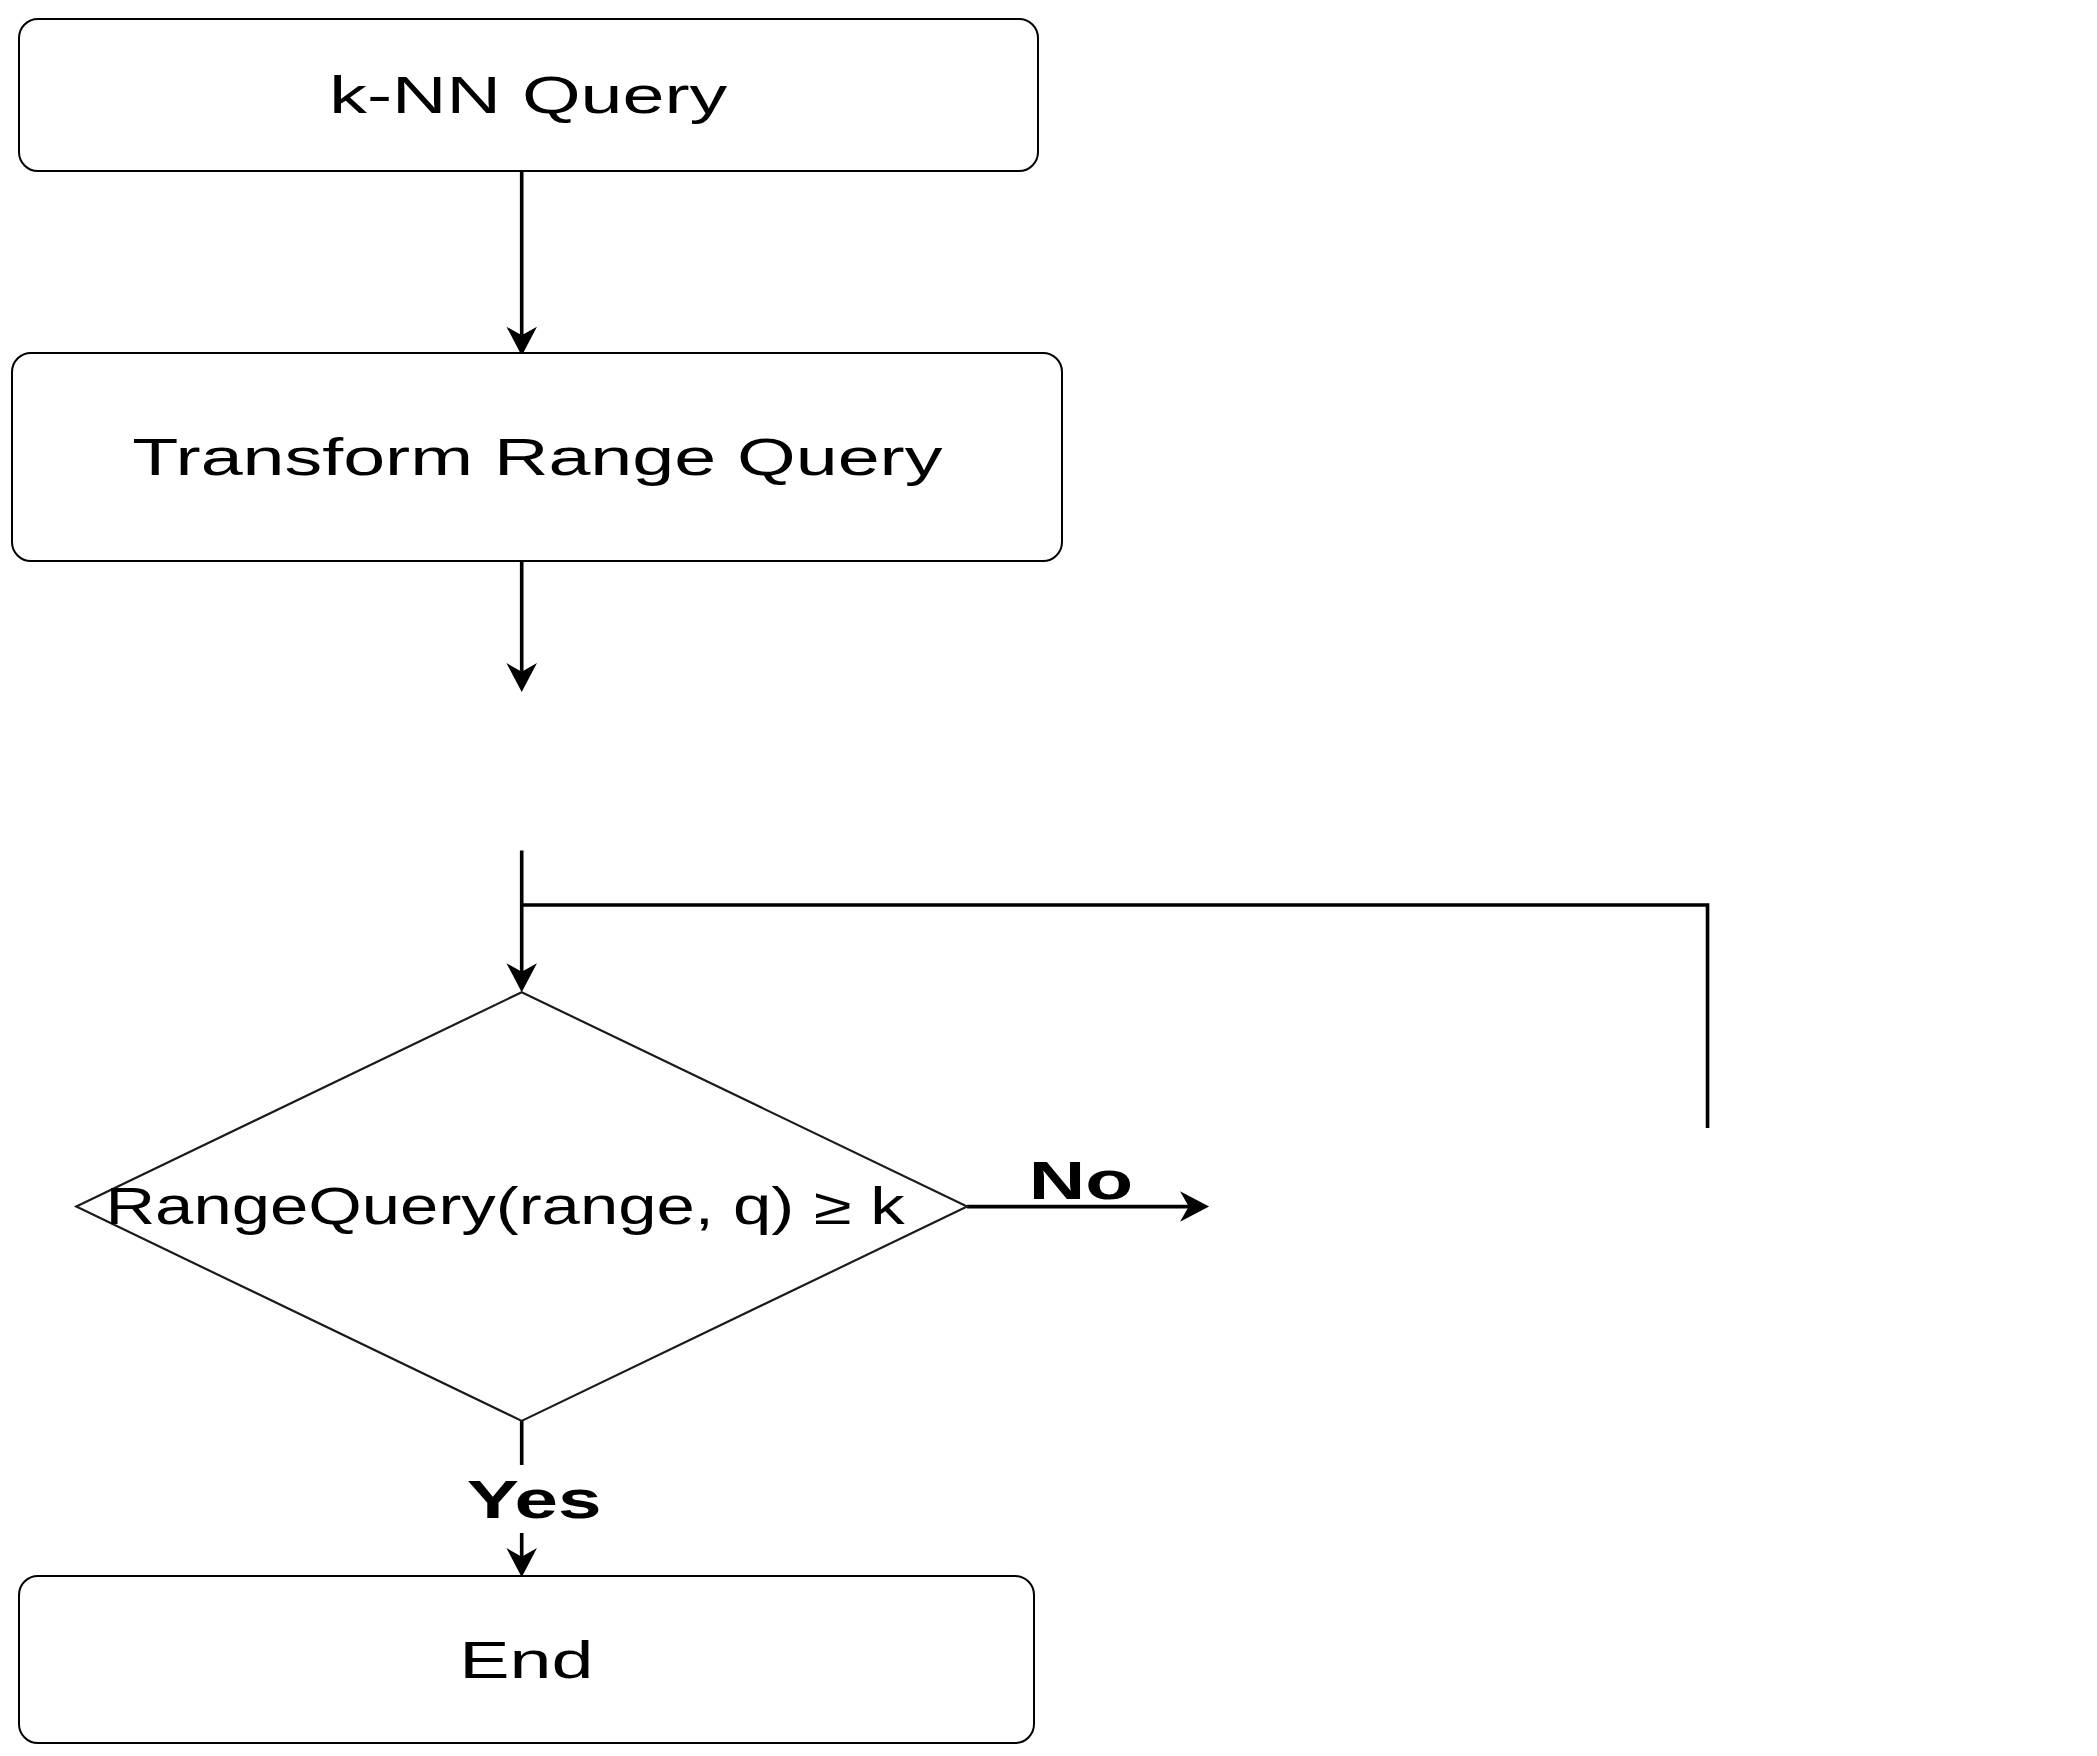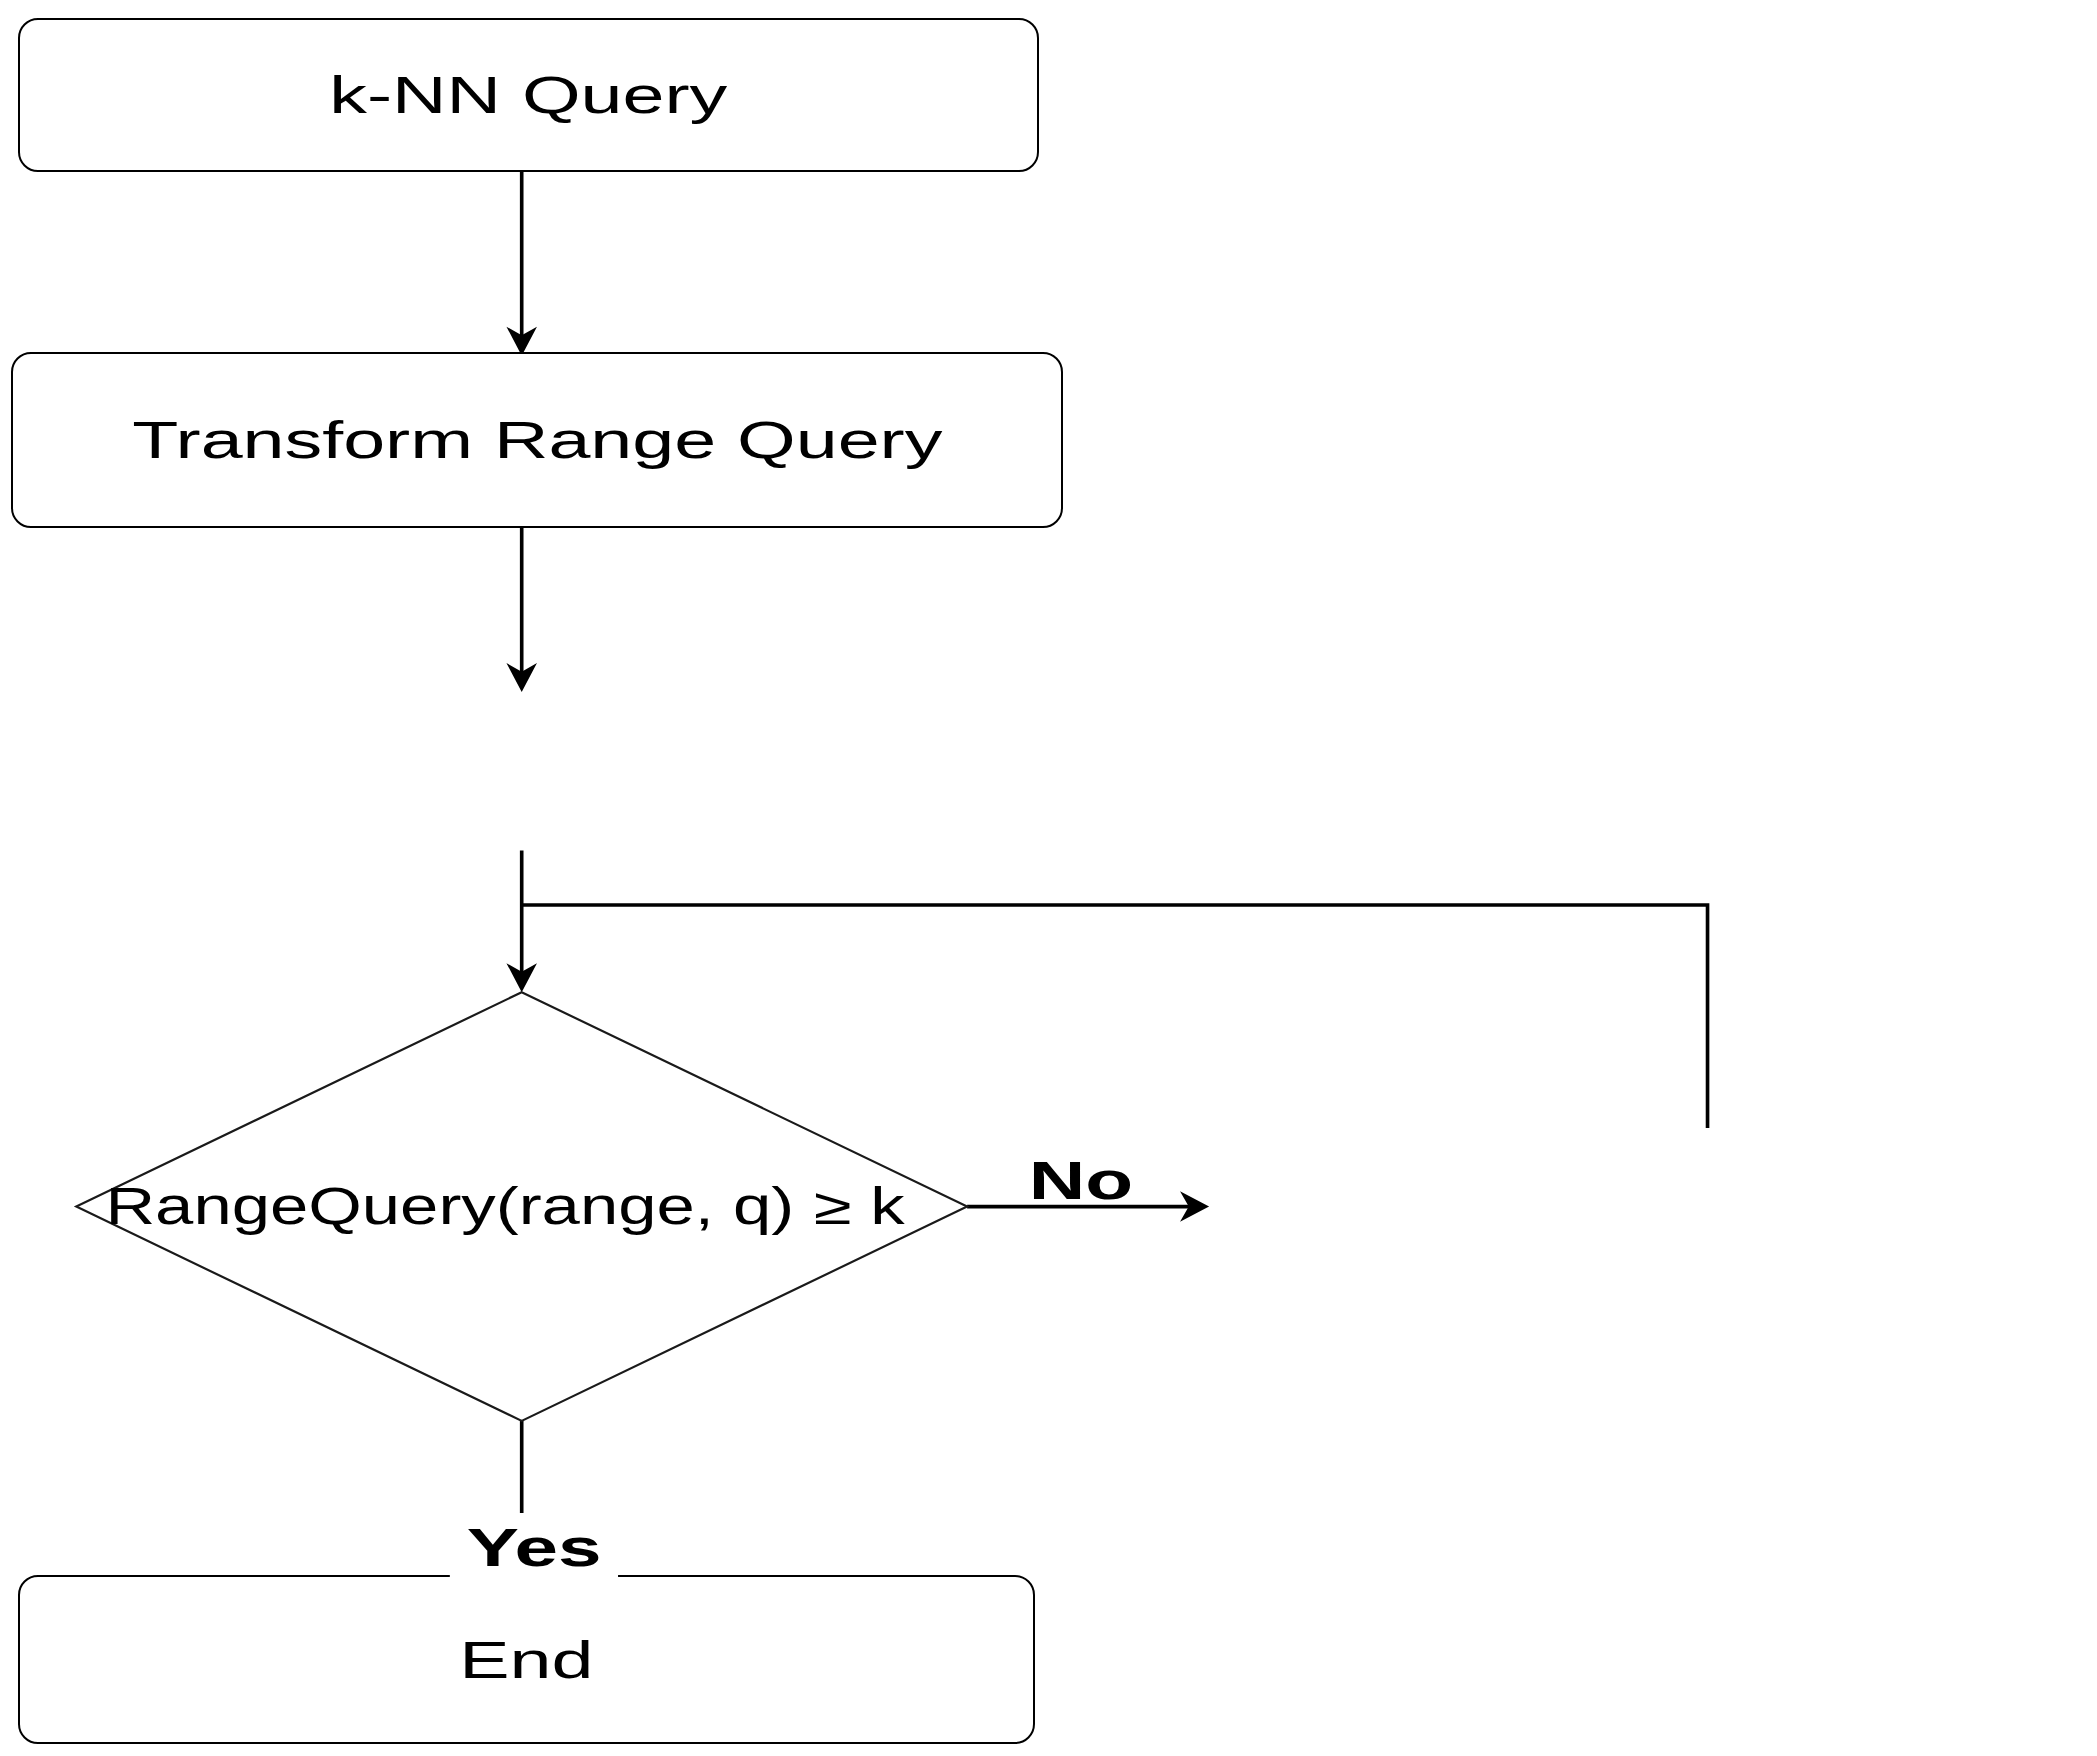--- a/index.html
+++ b/index.html
@@ -87,21 +87,21 @@
 
     <polygon points="718,1365 1331,1660 718,1955 105,1660" fill="#ffffff" stroke="#1a1a1a" stroke-width="3"></polygon>
   </svg>
 
   <div class="node" style="left:18px; top:18px; width:1021px; height:154px;">
     <div class="stack">
       <div>k-NN Query</div>
     </div>
   </div>
 
-  <div class="node" style="left:11px; top:352px; width:1052px; height:176px;">
+  <div class="node" style="left:11px; top:352px; width:1052px; height:210px;">
     <div class="stack">
       <div>Transform Range Query</div>
     </div>
   </div>
 
 
 
   <div class="node" style="left:18px; top:1575px; width:1017px; height:169px;">
     <div class="stack">
       <div>End</div>
@@ -109,18 +109,18 @@
   </div>
 
   <div class="dlabel" style="left:60px; top:1134px; width:891px; height:145px;">
     <div class="stack">RangeQuery(range, q) ≥ k</div>
   </div>
 
   <div class="edge-label" style="left:1001px; top:1142px; width:160px; height:76px;">
     <div class="stack">No</div>
   </div>
 
-  <div class="edge-label edge-label--masked" style="left:447px; top:1461px; width:174px; height:76px;margin-top:48px;">
+  <div class="edge-label edge-label--masked" style="left:447px; top:1461px; width:174px; height:76px;">
     <div class="stack">Yes</div>
   </div>
 
 </div>
 
 
 </body></html>

